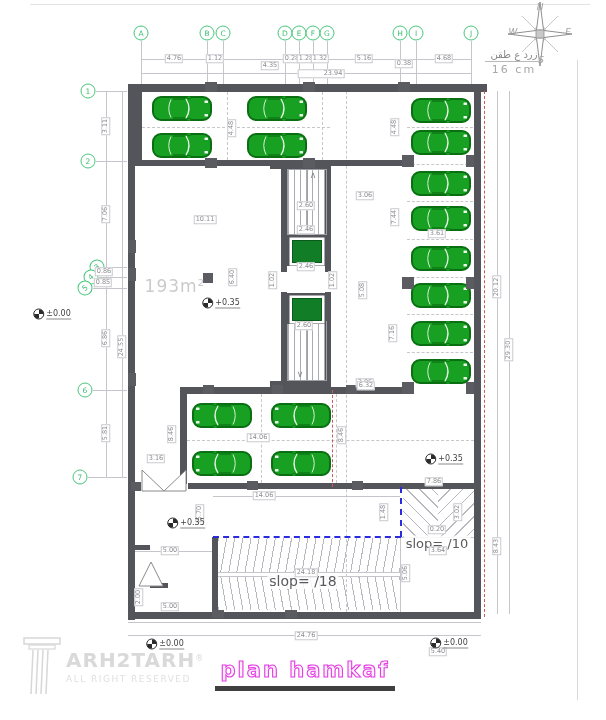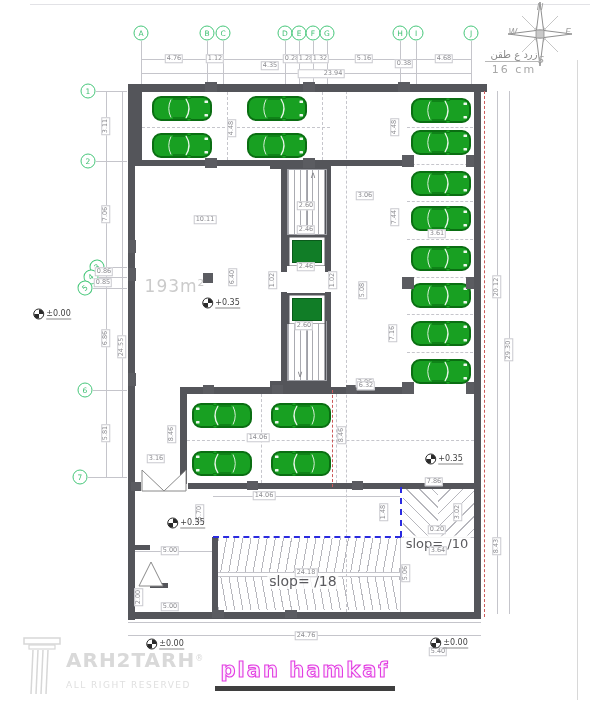--- a/index.html
+++ b/index.html
@@ -51,21 +51,21 @@
   .note .l2{font-size:11px;color:#a8a8a8;letter-spacing:2px;border-top:1px solid #b8b8b8;margin-top:1px;padding-top:1px;}
   .m-outline{color:#fdeffd;-webkit-text-stroke:1.1px #e23ce2;font-weight:700;letter-spacing:2px;}
   .title-wrap{position:absolute;left:160px;top:646px;width:290px;text-align:center;z-index:7;}
   .title-main{font-size:21px;margin-top:12px;}
   .title-bar{margin:4px auto 3px auto;width:180px;height:5px;background:#3f3f3f;}
   .title-scale{font-size:23px;}
   .logo{position:absolute;left:22px;top:636px;display:flex;align-items:flex-start;gap:4px;z-index:7;}
   .logo-text{padding-top:14px;}
   .logo-brand{font-size:20px;font-weight:700;color:#d9d9d9;letter-spacing:1px;line-height:1;}
   .logo-reg{font-size:8px;color:#d9d9d9;vertical-align:super;}
-  .logo-tag{font-size:9px;color:#e0e0e0;letter-spacing:1.5px;margin-top:9px;}
+  .logo-tag{font-size:9px;color:#e0e0e0;letter-spacing:1.5px;margin-top:3px;}
 </style>
 </head>
 <body>
 
 <div id="plan">
 
   <div class="faint" style="left:30px;top:4px;width:560px;height:1px;"></div>
   <div class="faint" style="left:577px;top:60px;width:1px;height:640px;background:#d8d8d8;"></div>
 
   <svg class="abs" style="left:502px;top:-4px;z-index:2;" width="76" height="76" viewBox="0 0 76 76">

